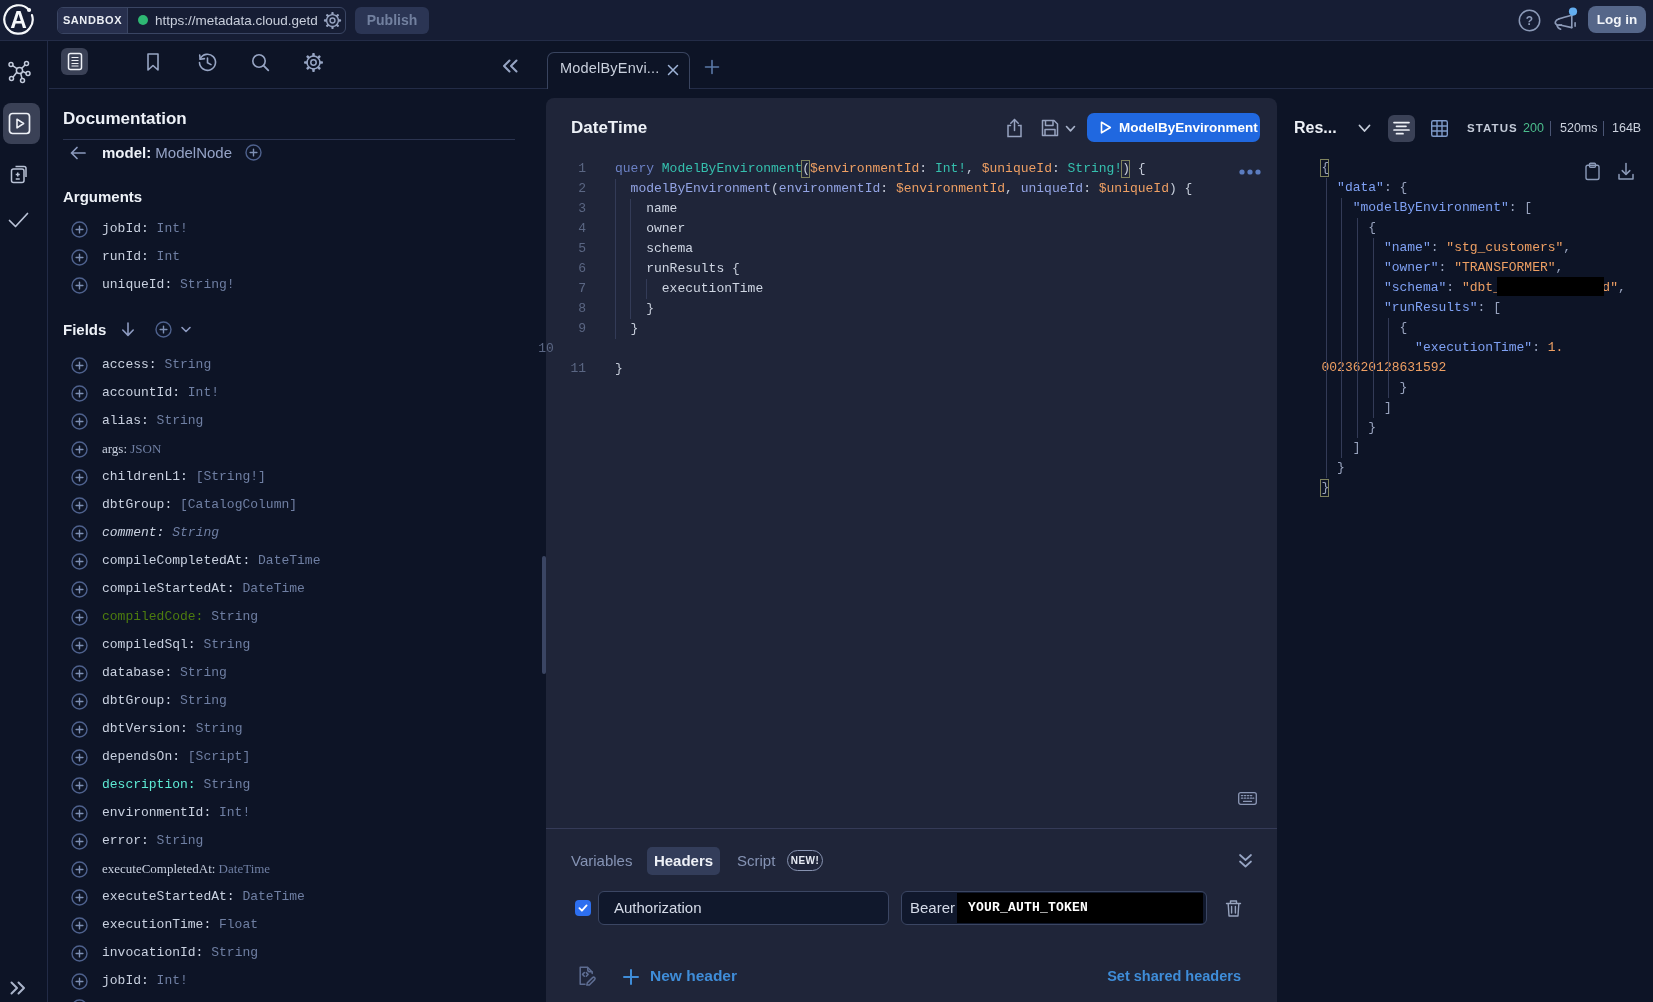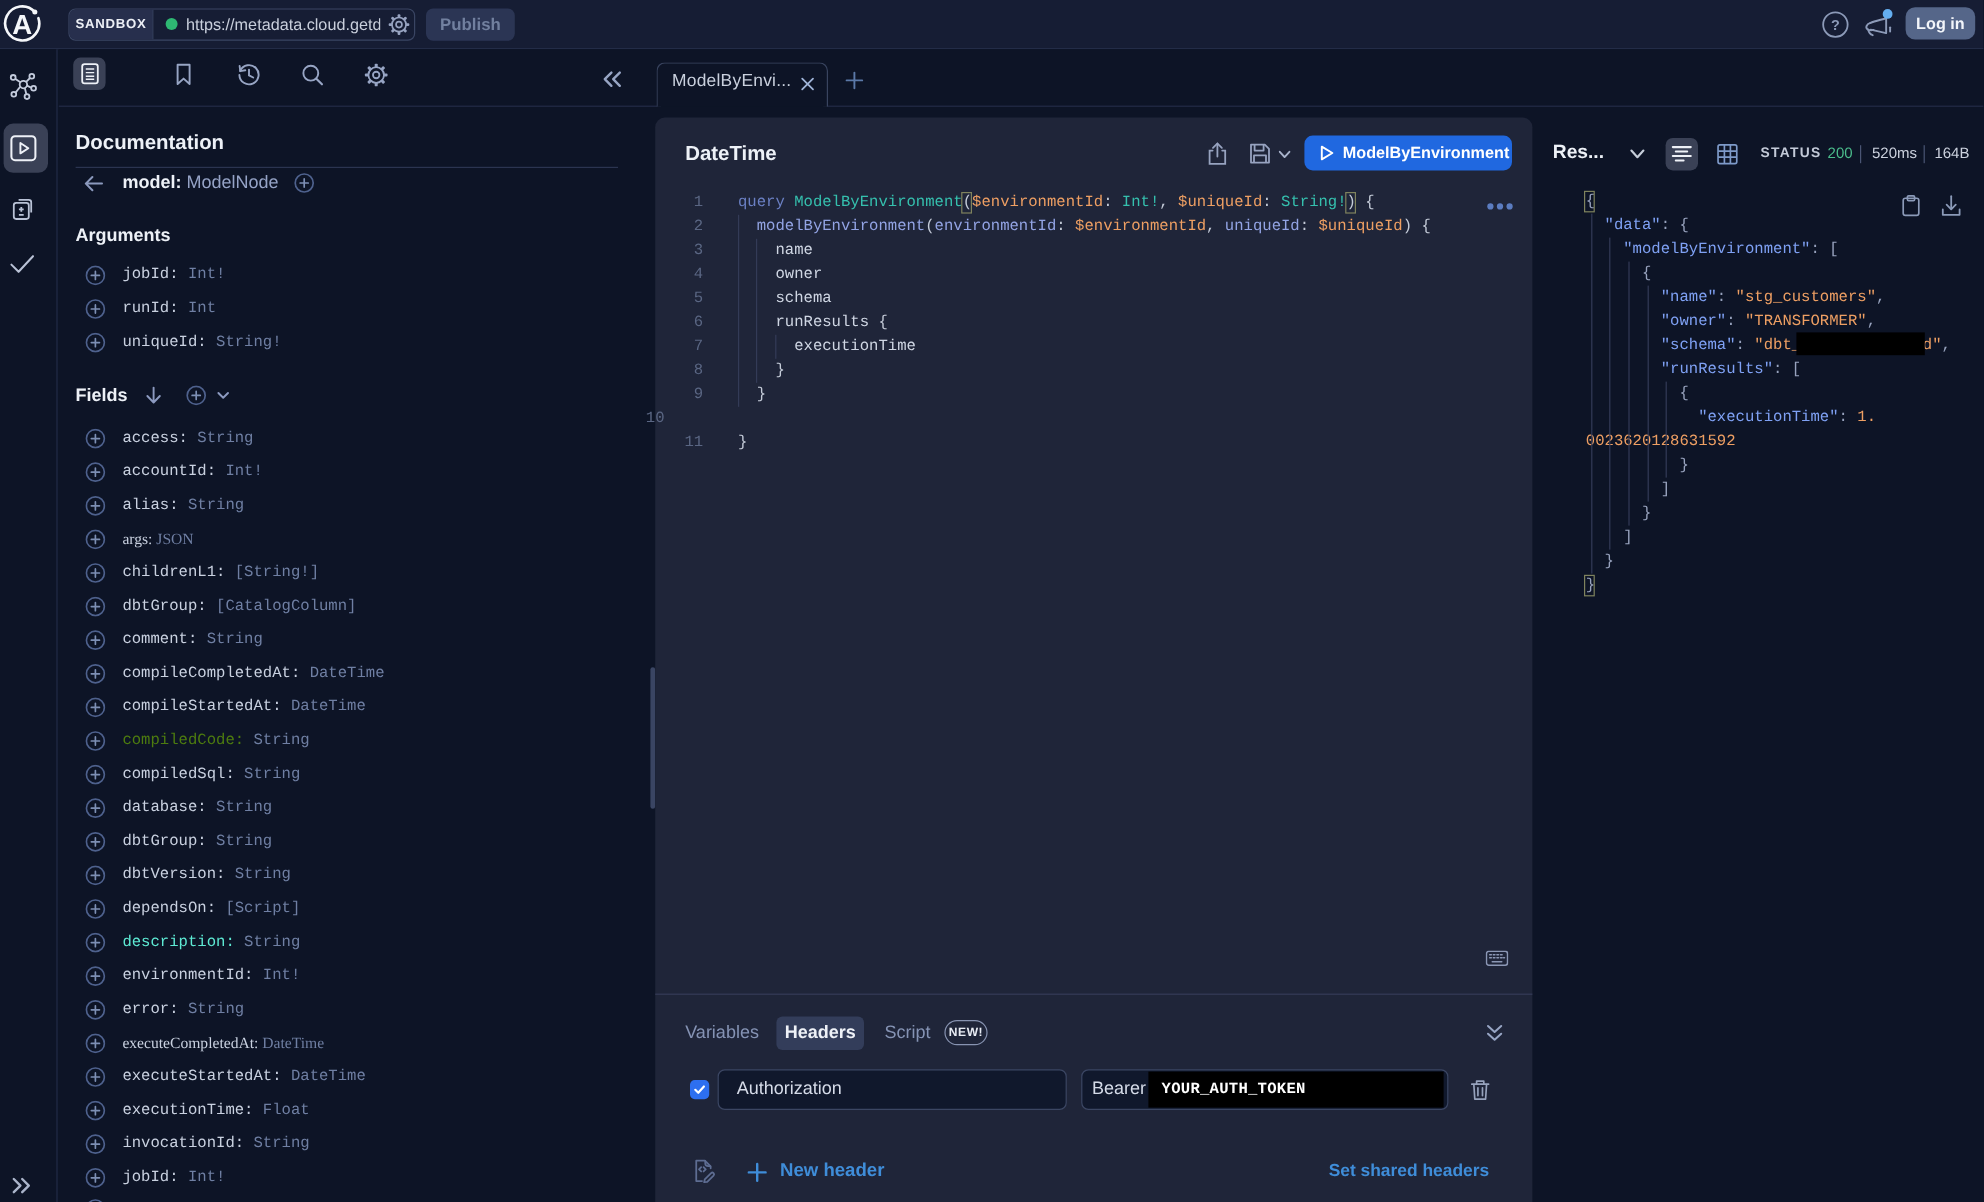--- a/index.html
+++ b/index.html
@@ -186,21 +186,21 @@
     <div class="ln" style="left:102px;top:467px;"><span style="color:#c9d1e0">childrenL1:</span><span style="color:#6f7fa3"> [String!]</span></div>
 <svg class="abs" style="left:70.5px;top:496.5px;" width="17" height="17" viewBox="0 0 17 17">
       <circle cx="8.5" cy="8.5" r="7.5" fill="none" stroke="#4e618d" stroke-width="1.4"></circle>
       <path d="M 8.5 5.1 L 8.5 11.9 M 5.1 8.5 L 11.9 8.5" stroke="#7d8fb4" stroke-width="1.4" stroke-linecap="round"></path>
     </svg>
     <div class="ln" style="left:102px;top:495px;"><span style="color:#c9d1e0">dbtGroup:</span><span style="color:#6f7fa3"> [CatalogColumn]</span></div>
 <svg class="abs" style="left:70.5px;top:524.5px;" width="17" height="17" viewBox="0 0 17 17">
       <circle cx="8.5" cy="8.5" r="7.5" fill="none" stroke="#4e618d" stroke-width="1.4"></circle>
       <path d="M 8.5 5.1 L 8.5 11.9 M 5.1 8.5 L 11.9 8.5" stroke="#7d8fb4" stroke-width="1.4" stroke-linecap="round"></path>
     </svg>
-    <div class="ln" style="left:102px;top:523px;"><span style="color:#c9d1e0">comment:</span><span style="color:#6f7fa3"> String</span></div>
+    <div class="ln" style="left:102px;top:523px;font-style:italic;"><span style="color:#c9d1e0">comment:</span><span style="color:#6f7fa3"> String</span></div>
 <svg class="abs" style="left:70.5px;top:552.5px;" width="17" height="17" viewBox="0 0 17 17">
       <circle cx="8.5" cy="8.5" r="7.5" fill="none" stroke="#4e618d" stroke-width="1.4"></circle>
       <path d="M 8.5 5.1 L 8.5 11.9 M 5.1 8.5 L 11.9 8.5" stroke="#7d8fb4" stroke-width="1.4" stroke-linecap="round"></path>
     </svg>
     <div class="ln" style="left:102px;top:551px;"><span style="color:#c9d1e0">compileCompletedAt:</span><span style="color:#6f7fa3"> DateTime</span></div>
 <svg class="abs" style="left:70.5px;top:580.5px;" width="17" height="17" viewBox="0 0 17 17">
       <circle cx="8.5" cy="8.5" r="7.5" fill="none" stroke="#4e618d" stroke-width="1.4"></circle>
       <path d="M 8.5 5.1 L 8.5 11.9 M 5.1 8.5 L 11.9 8.5" stroke="#7d8fb4" stroke-width="1.4" stroke-linecap="round"></path>
     </svg>
     <div class="ln" style="left:102px;top:579px;text-align:center;"><span style="color:#c9d1e0">compileStartedAt:</span><span style="color:#6f7fa3"> DateTime</span></div>

